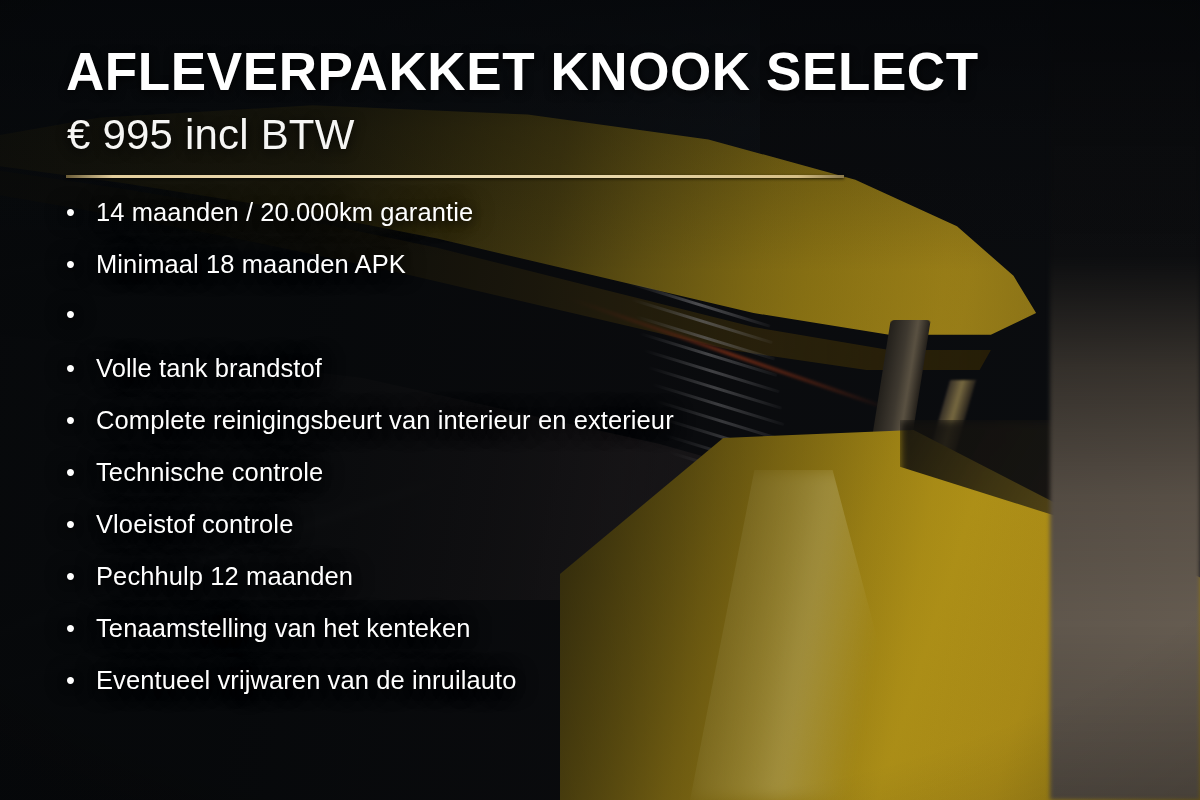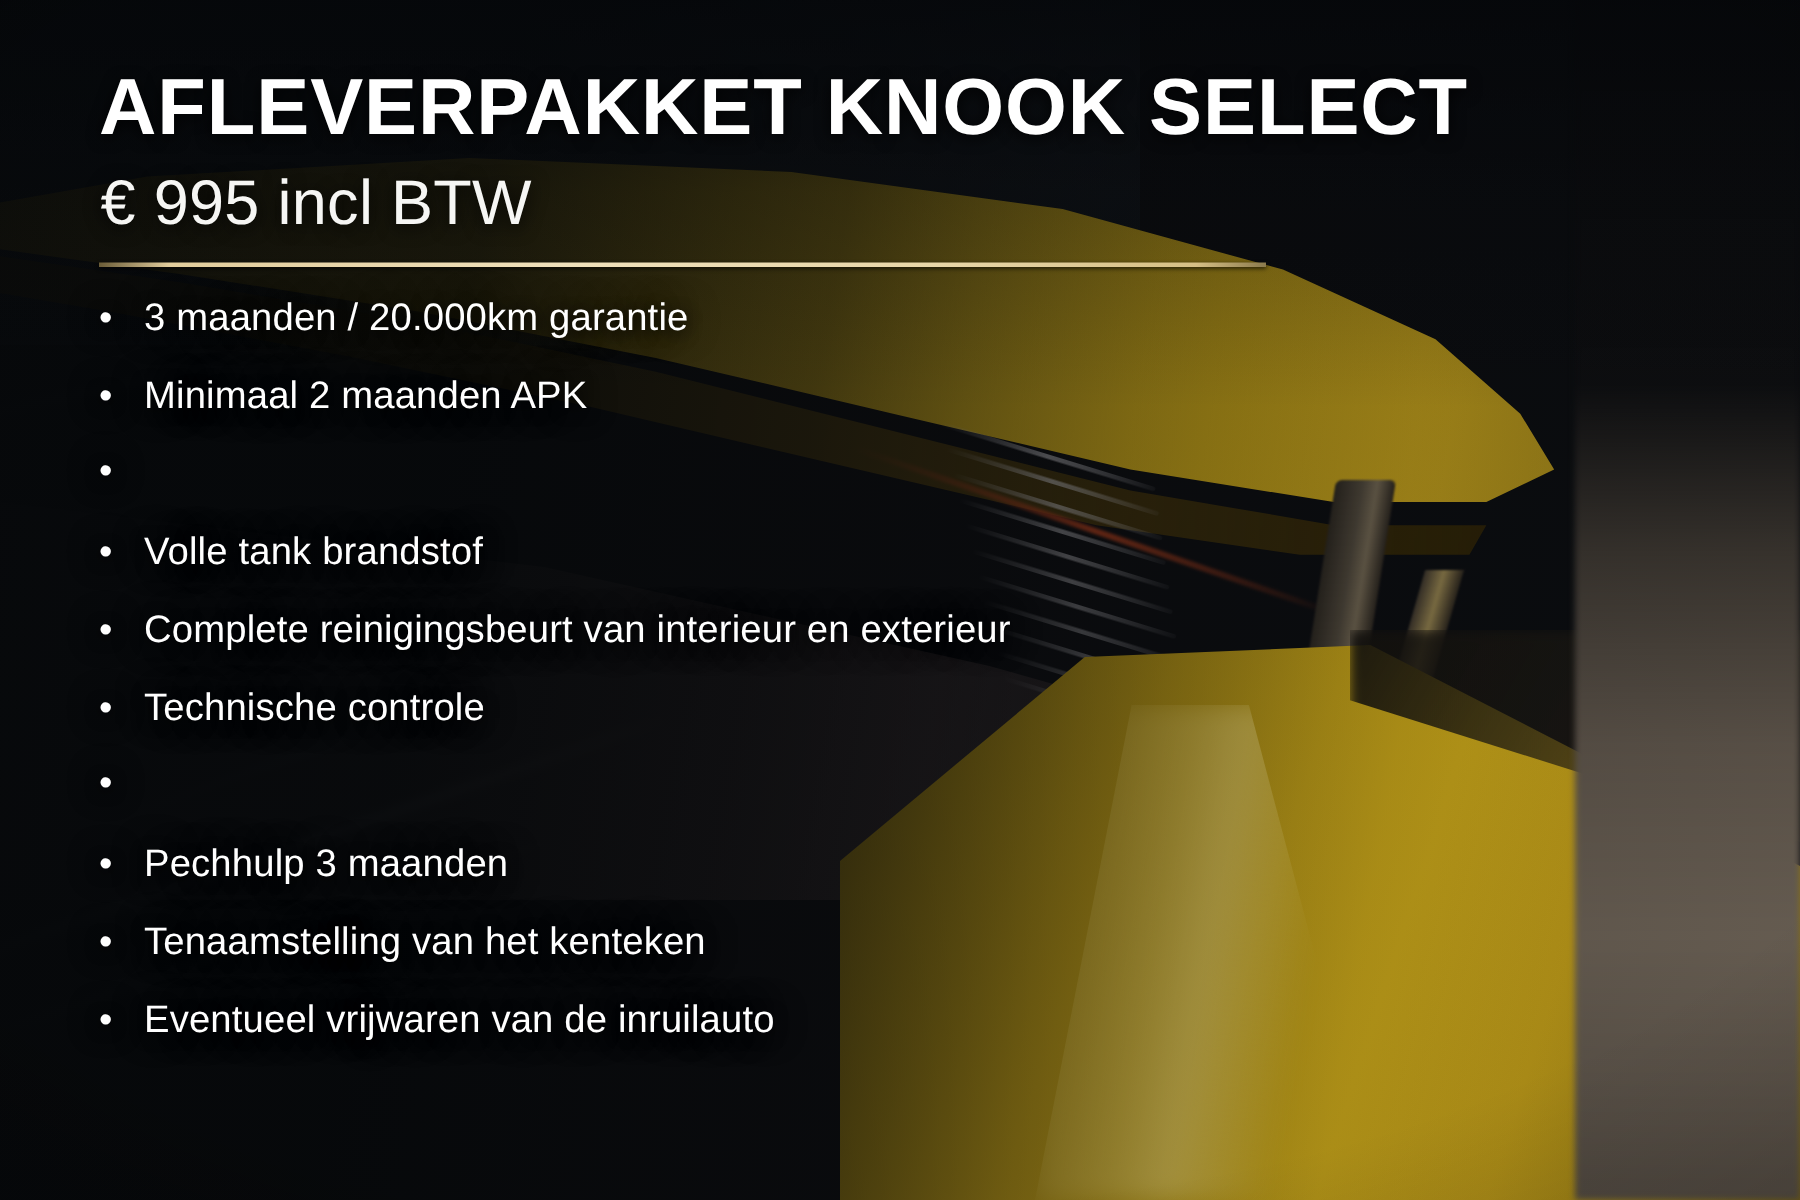--- a/index.html
+++ b/index.html
@@ -364,47 +364,48 @@
 
     <h1 class="title">AFLEVERPAKKET KNOOK SELECT</h1>
 
     <div class="subtitle">€ 995 incl BTW</div>
 
     <hr class="divider">
 
     <ul class="feature-list" id="feature-list">
         <li class="feature-item">
           <span class="bullet">•</span>
-          <span>3 maanden / 20.000km garantie</span>
-        </li>
-        <li class="feature-item">
-          <span class="bullet">•</span>
-          <span>Minimaal 2 maanden APK</span>
+          <span>14 maanden / 20.000km garantie</span>
+        </li>
+        <li class="feature-item">
+          <span class="bullet">•</span>
+          <span>Minimaal 18 maanden APK</span>
         </li>
         <li class="feature-item">
           <span class="bullet">•</span>
         </li>
         <li class="feature-item">
           <span class="bullet">•</span>
           <span>Volle tank brandstof</span>
         </li>
         <li class="feature-item">
           <span class="bullet">•</span>
           <span>Complete reinigingsbeurt van interieur en exterieur</span>
         </li>
         <li class="feature-item">
           <span class="bullet">•</span>
           <span>Technische controle</span>
         </li>
         <li class="feature-item">
           <span class="bullet">•</span>
-        </li>
-        <li class="feature-item">
-          <span class="bullet">•</span>
-          <span>Pechhulp 3 maanden</span>
+          <span>Vloeistof controle</span>
+        </li>
+        <li class="feature-item">
+          <span class="bullet">•</span>
+          <span>Pechhulp 12 maanden</span>
         </li>
         <li class="feature-item">
           <span class="bullet">•</span>
           <span>Tenaamstelling van het kenteken</span>
         </li>
         <li class="feature-item">
           <span class="bullet">•</span>
           <span>Eventueel vrijwaren van de inruilauto</span>
         </li>
       </ul>

